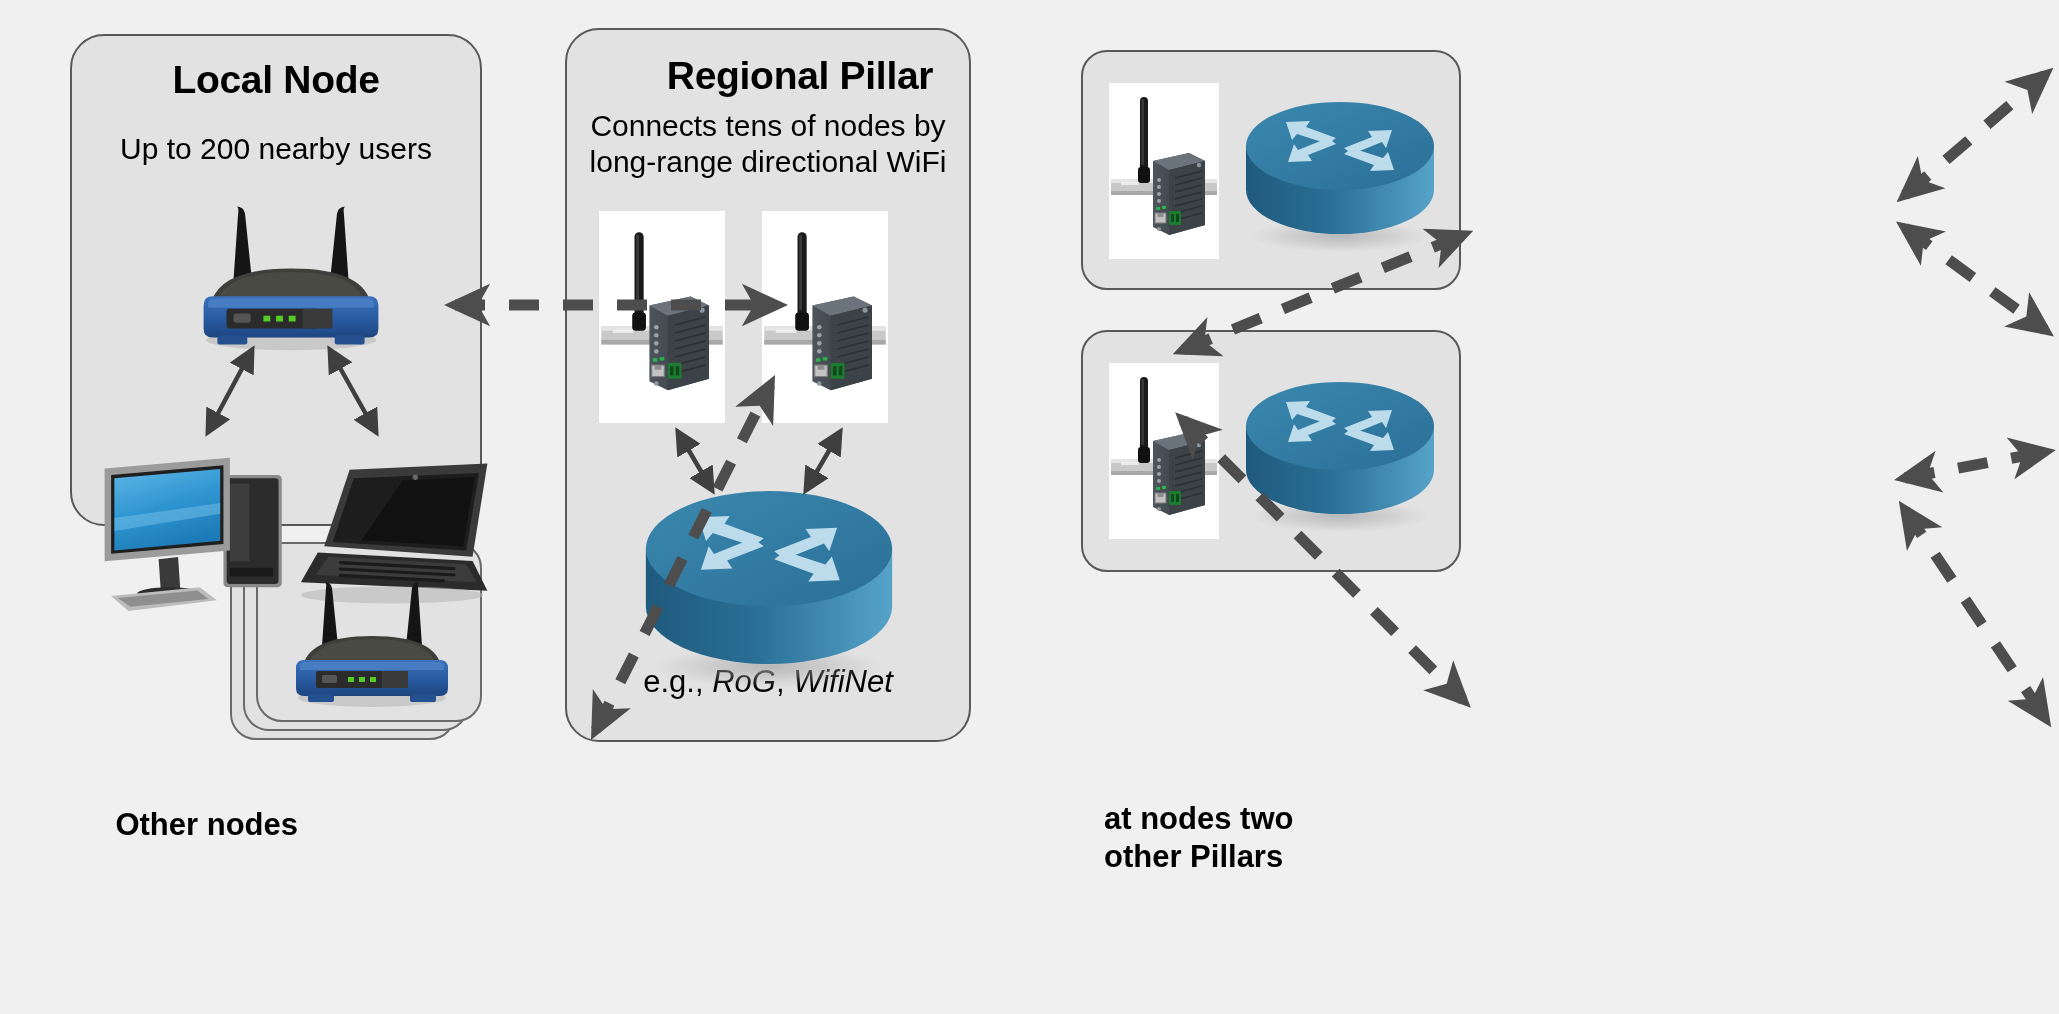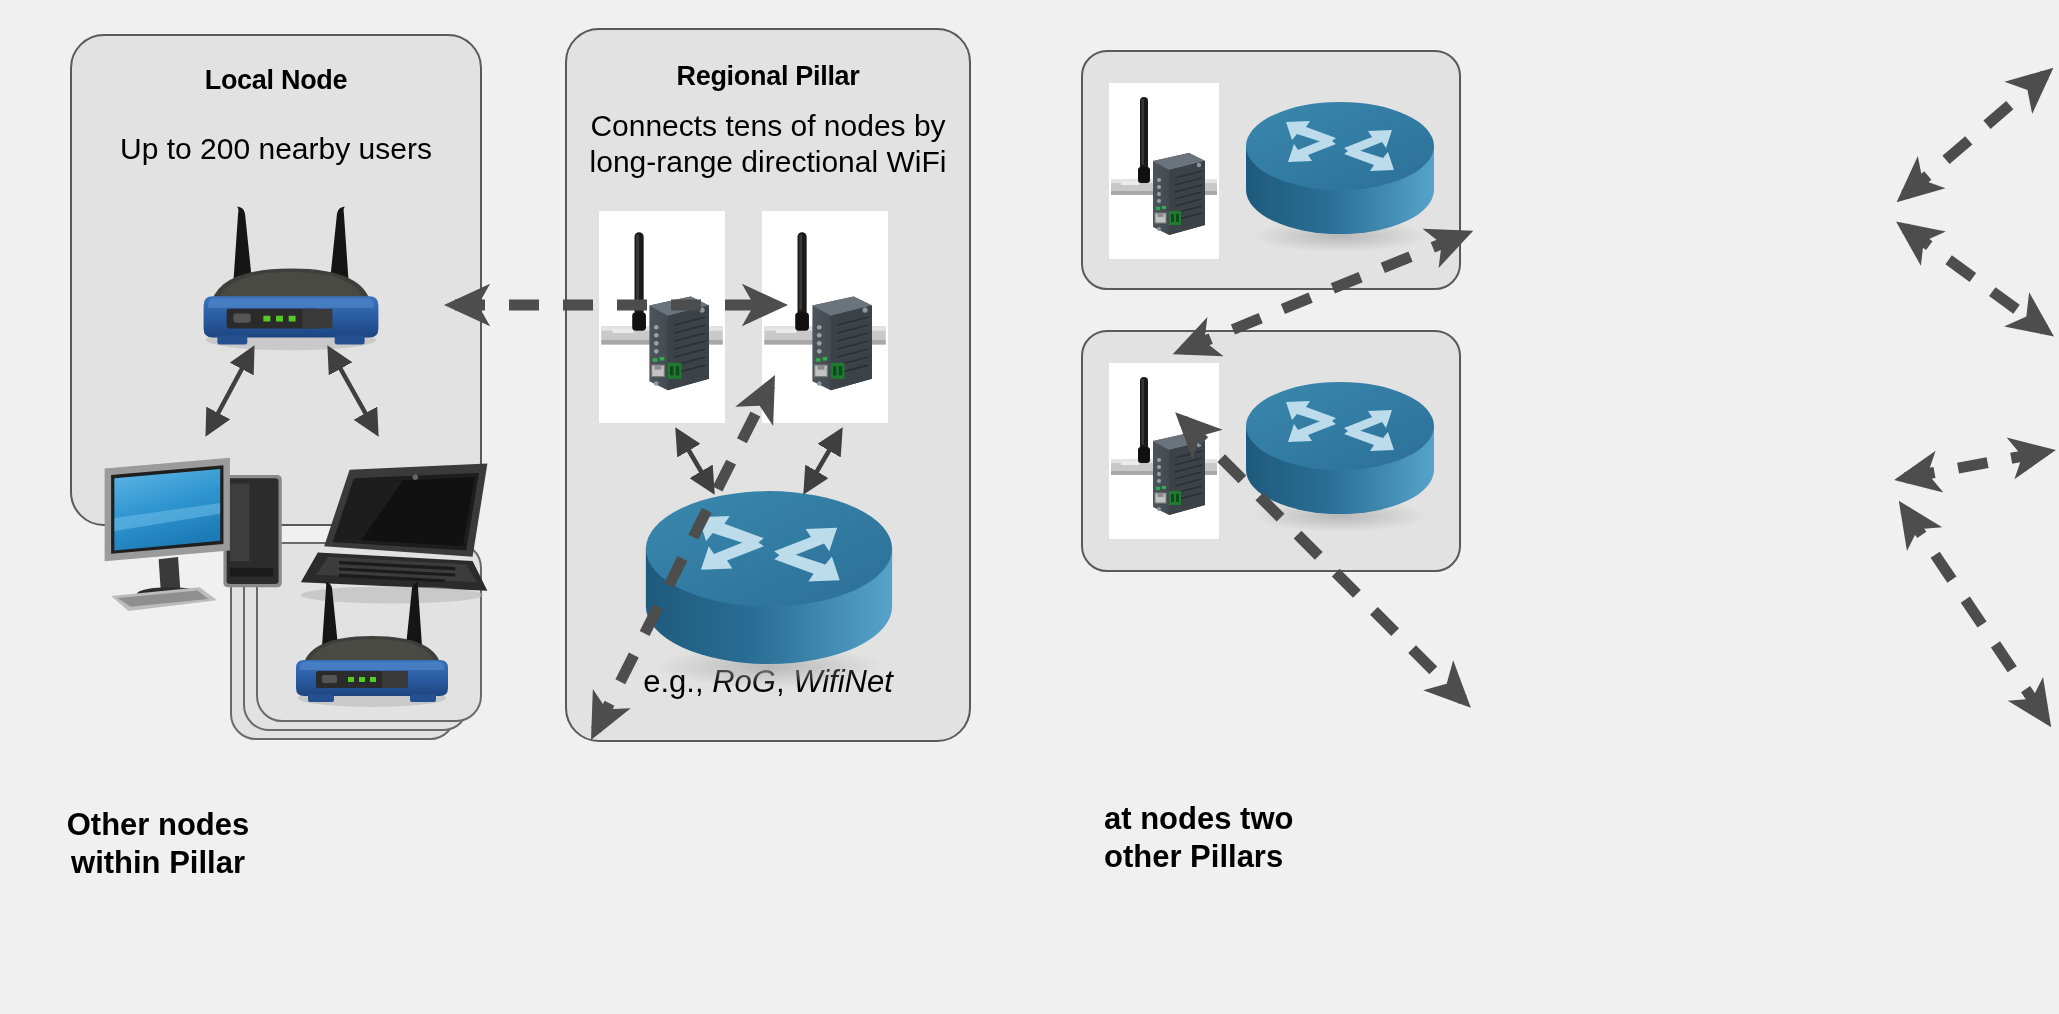--- a/index.html
+++ b/index.html
@@ -29,39 +29,39 @@
     position:absolute;background:#e2e2e2;border:2px solid #6a6a6a;
     border-radius:26px;box-sizing:border-box;
   }
   #stack-back{left:230px;top:560px;width:226px;height:180px;}
   #stack-mid{left:243px;top:551px;width:226px;height:180px;}
   #stack-front{left:256px;top:542px;width:226px;height:180px;}
 
   
   .title{
     position:absolute;text-align:center;font-weight:bold;
-    font-size:27px;line-height:44px;letter-spacing:-0.3px;white-space:nowrap;
+    font-size:39px;line-height:44px;letter-spacing:-0.3px;white-space:nowrap;
   }
   .subtitle{
     position:absolute;text-align:center;font-size:30px;line-height:36px;
   }
   .sidelabel{
     position:absolute;font-weight:bold;font-size:31px;line-height:38px;
   }
   .eg{
     position:absolute;text-align:center;font-size:31px;line-height:36px;white-space:nowrap;
   }
   .eg i{font-style:italic;}
 
   #title-local{left:70px;top:58px;width:412px;}
   #sub-local{left:56px;top:103px;width:440px;margin-top:28px;}
-  #title-pillar{left:565px;top:54px;width:406px;}
+  #title-pillar{left:565px;top:54px;width:406px;padding-left:32px;}
   #sub-pillar{left:548px;top:100px;width:440px;margin-top:8px;}
   #eg-pillar{left:565px;top:664px;width:406px;}
-  #label-other{left:18px;top:806px;width:280px;text-align:center;}
+  #label-other{left:18px;top:806px;width:280px;text-align:right;}
   #label-peering{left:1104px;top:800px;width:330px;text-align:left;}
 
   
   .art{position:absolute;}
 
   
   .phototile{position:absolute;background:#ffffff;}
   #tile-a{left:599px;top:211px;width:126px;height:212px;}
   #tile-b{left:762px;top:211px;width:126px;height:212px;}
   #tile-p1{left:1109px;top:83px;width:110px;height:176px;}
@@ -262,21 +262,20 @@
   <div class="title" id="title-pillar">Regional Pillar</div>
   <div class="subtitle" id="sub-pillar">
     <div>Connects tens of nodes by</div>
     <div>long-range directional WiFi</div>
   </div>
 
   <div class="eg" id="eg-pillar"><span>e.g., </span><i>RoG</i><span>, </span><i>WifiNet</i></div>
 
   <div class="sidelabel" id="label-other">
     <div>Other nodes</div>
-    <div>within Pillar</div>
   </div>
 
   <div class="sidelabel" id="label-peering">
     <div>at nodes two</div>
     <div>other Pillars</div>
   </div>
 
   <svg class="art" style="left:176px;top:195px;width:230px;height:161px" viewBox="0 0 200 140">
     <use href="#sym-home-router"></use>
   </svg>

